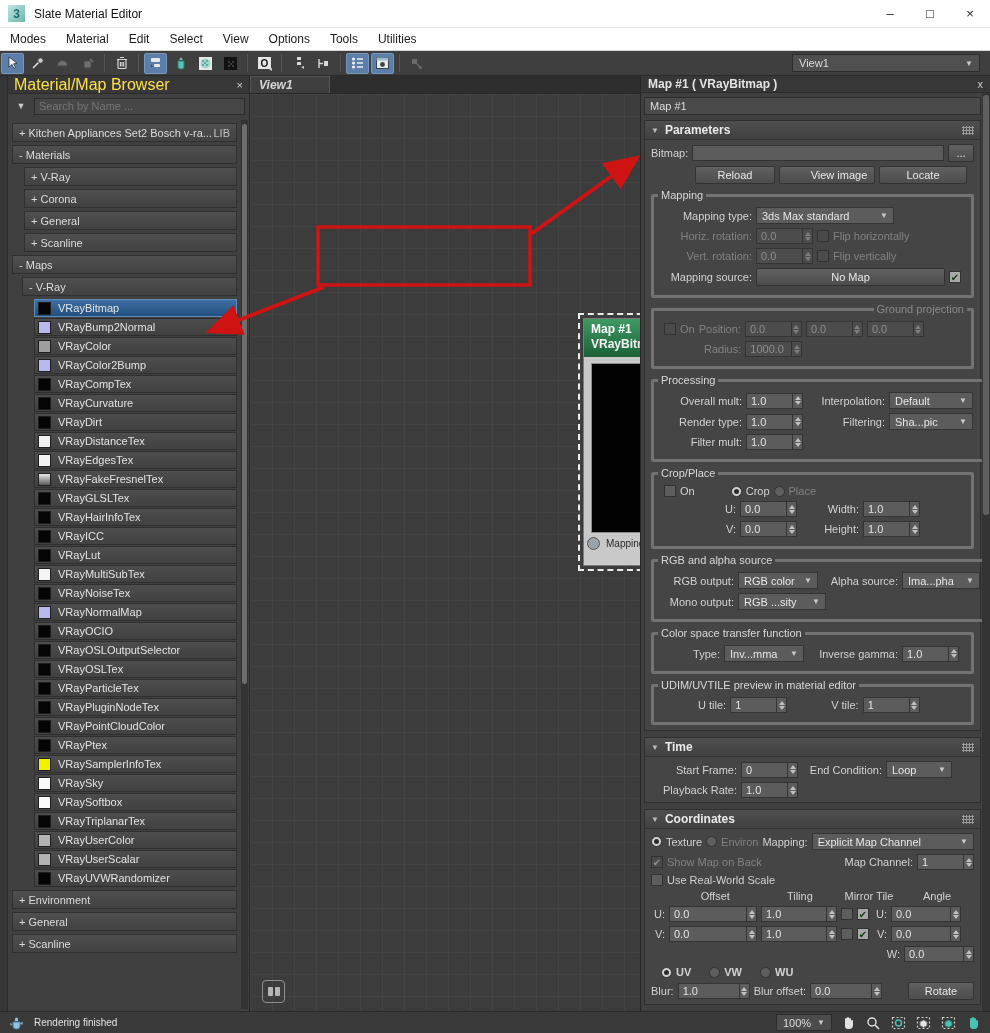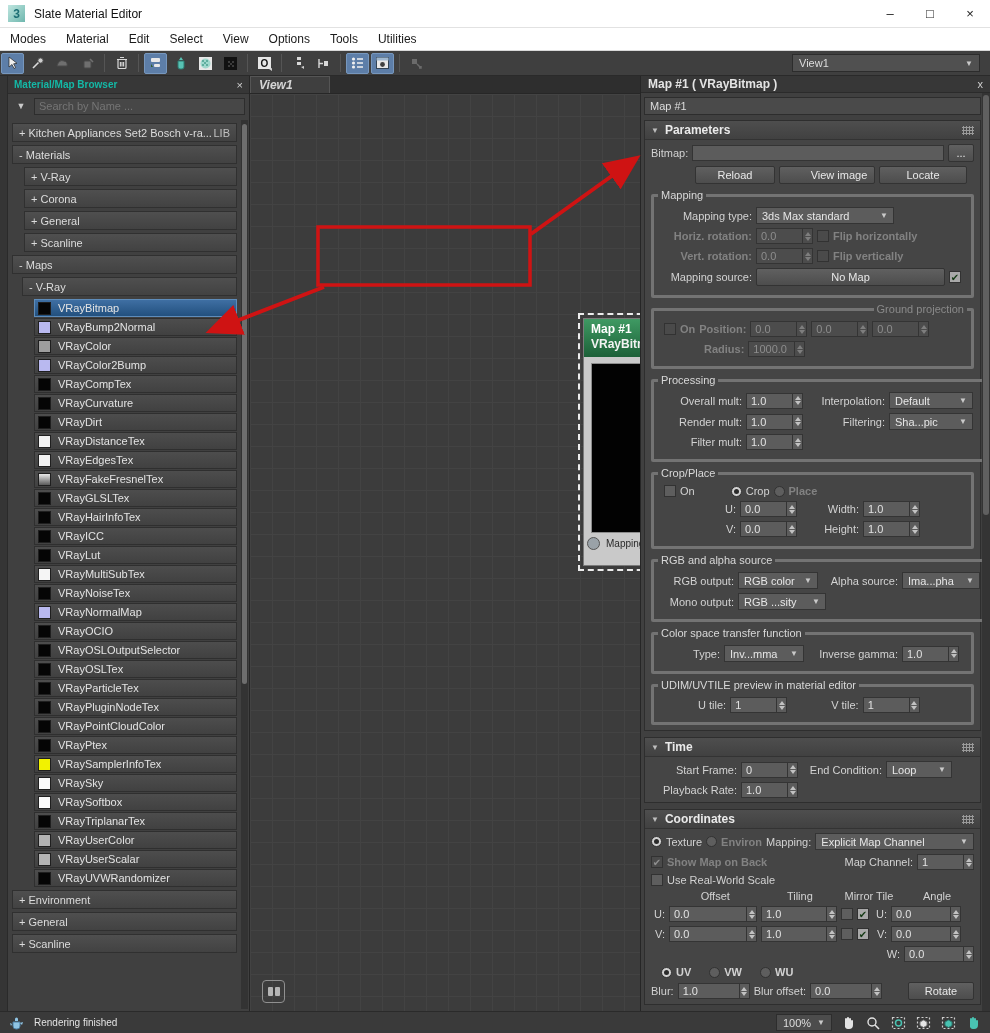--- a/index.html
+++ b/index.html
@@ -25,21 +25,21 @@
   .tbtn svg { display:block; }
   .tsep { width:1px; height:18px; background:#2c2c2c; margin:0 4px; border-right:1px solid #555; }
   #view-select { margin-left:auto; margin-right:10px; width:188px; height:18px; background:#505050;
     border:1px solid #2c2c2c; display:flex; align-items:center; justify-content:space-between; padding:0 6px; color:#ddd; }
 
   
   #left-strip { position:absolute; left:0; top:76px; width:8px; height:935px; background:#353535; border-right:1px solid #2a2a2a; }
   #browser { position:absolute; left:8px; top:76px; width:242px; height:935px; background:#404040; border-right:1px solid #262626; overflow:hidden; }
   #browser-header { height:18px; background:#373737; display:flex; align-items:center; padding:0 6px;
     border-bottom:1px solid #2c2c2c; }
-  #browser-title { font-weight:bold; font-size:10px; color:#14b8a6; }
+  #browser-title { font-weight:normal; font-size:16px; color:#fde047; }
   .panel-x { margin-left:auto; color:#cfcfcf; font-size:11px; }
   #search-row { height:24px; display:flex; align-items:center; padding:2px 4px; gap:4px; background:#404040; }
   #search-toggle { width:18px; height:16px; display:flex; align-items:center; justify-content:center; color:#c9c9c9; font-size:9px; }
   #search-input { flex:1; height:17px; background:#474747; border:1px solid #2d2d2d; color:#b9b9b9; font-size:11px;
     padding:0 4px; font-family:"Liberation Sans",sans-serif; }
   #browser-list { position:absolute; left:2px; top:44px; right:10px; bottom:0; overflow:hidden; }
   #browser-scroll { position:absolute; right:1px; top:44px; width:7px; bottom:2px; background:#333; }
   #browser-thumb { position:absolute; left:1px; right:1px; top:4px; height:560px; background:#6e6e6e; border-radius:3px; }
   .lib-row,.grp-row { height:19px; background:linear-gradient(#4f4f4f,#424242); border:1px solid #303030;
     display:flex; align-items:center; padding:0 6px; margin:3px 2px; color:#dcdcdc; }
@@ -85,21 +85,21 @@
     font-family:"Liberation Sans",sans-serif; font-size:11px; margin-bottom:5px; }
   .rollout { background:#454545; border:1px solid #2e2e2e; margin-bottom:6px; }
   .rollout-header { height:19px; background:linear-gradient(#4e4e4e,#414141); display:flex; align-items:center;
     padding:0 6px; gap:6px; border-bottom:1px solid #333; }
   .rollout-title { font-weight:bold; font-size:12px; color:#eaeaea; }
   .tri { color:#bcbcbc; font-size:8px; }
   .grip { margin-left:auto; width:12px; height:9px;
     background-image:radial-gradient(#9a9a9a 1px, transparent 1.2px); background-size:3px 3px; }
   .row { display:flex; align-items:center; gap:4px; margin:4px 6px; }
   .lbl { color:#d2d2d2; white-space:nowrap; }
-  .lbl.dis { color:#828282;font-weight:bold; }
+  .lbl.dis { color:#828282; }
   .lbl.r { text-align:right; }
   fieldset { border:3px solid #737373; border-radius:2px; margin:5px 6px; padding:2px 4px 5px; }
   fieldset legend { color:#d8d8d8; padding:0 3px; font-size:11px; }
   fieldset.dis legend { color:#8a8a8a;text-align:right; }
   .field { background:#5c5c5c; border:1px solid #343434; color:#e2e2e2; height:16px; padding:0 4px;
     font-family:"Liberation Sans",sans-serif; font-size:11px; }
   .spin { display:inline-flex; height:16px; }
   .spin .val { background:#5c5c5c; border:1px solid #343434; border-right:none; min-width:46px; padding:0 4px;
     display:flex; align-items:center; color:#e2e2e2; }
   .spin.dis .val { color:#8d8d8d; background:#4c4c4c; }
@@ -628,21 +628,21 @@
                 <b class="dn"></b>
               </span>
             </span>
           <span class="lbl r" style="width:78px;">Interpolation:</span>
           <span class="dd" style="width:84px;">
               <span>Default</span>
               <span class="caret">▼</span>
             </span>
         </div>
         <div class="row">
-          <span class="lbl r" style="width:78px;">Render mult:</span>
+          <span class="lbl r" style="width:78px;">Render type:</span>
           <span class="spin">
               <span class="val">1.0</span>
               <span class="arr">
                 <b class="up"></b>
                 <b class="dn"></b>
               </span>
             </span>
           <span class="lbl r" style="width:78px;">Filtering:</span>
           <span class="dd" style="width:84px;">
               <span>Sha...pic</span>

